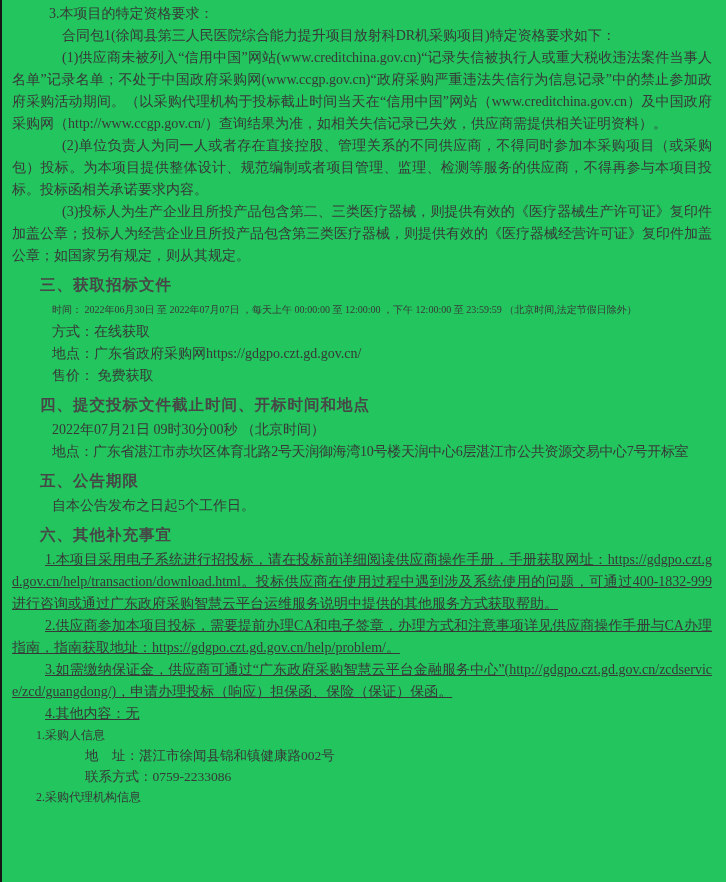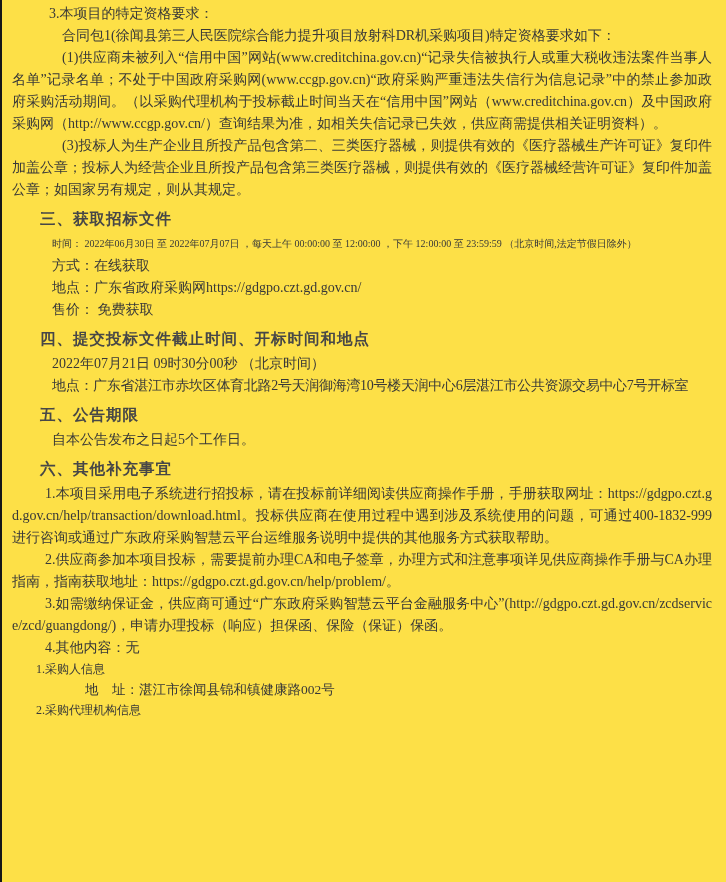--- a/index.html
+++ b/index.html
@@ -1,36 +1,36 @@
 <!DOCTYPE html>
 <html><head>
 <meta charset="utf-8">
 <style>
   html,body{margin:0;padding:0;background:#ffffff;}
   .page{
     position:relative;
     width:726px;height:882px;
     box-sizing:border-box;
-    background:#fde047;
+    background:#22c55e;
     border-left:2px solid #161616;
     padding:3px 14px 0 10px;
     overflow:hidden;
     font-family:"Liberation Serif","DejaVu Serif",serif;
     color:#383838;
   }
   p{margin:0;}
   .body-p{
     font-size:14px;line-height:22px;
     text-align:justify;
     word-break:break-all;
     color:#383838;
   }
   .ind-head{text-indent:37px;}
   .ind-para{text-indent:50px;}
-  .ind-item{text-indent:33px;}
+  .ind-item{text-indent:33px;text-decoration:underline;}
   .sec-title{
     font-size:15.5px;font-weight:bold;color:#474747;
     margin:7px 0 4px 28px;letter-spacing:1px;
     line-height:21px;
   }
   .detail{
     margin-left:40px;font-size:14px;line-height:22px;color:#383838;
   }
   .detail-wrap{
     font-size:10px;line-height:22px;color:#383838;
@@ -45,20 +45,21 @@
   }
 </style>
 </head>
 <body>
 
 <div class="page">
 
   <p class="body-p ind-head">3.本项目的特定资格要求：</p>
   <p class="body-p ind-para">合同包1(徐闻县第三人民医院综合能力提升项目放射科DR机采购项目)特定资格要求如下：</p>
   <p class="body-p ind-para">(1)供应商未被列入“信用中国”网站(www.creditchina.gov.cn)“记录失信被执行人或重大税收违法案件当事人名单”记录名单；不处于中国政府采购网(www.ccgp.gov.cn)“政府采购严重违法失信行为信息记录”中的禁止参加政府采购活动期间。（以采购代理机构于投标截止时间当天在“信用中国”网站（www.creditchina.gov.cn）及中国政府采购网（http://www.ccgp.gov.cn/）查询结果为准，如相关失信记录已失效，供应商需提供相关证明资料）。</p>
+  <p class="body-p ind-para">(2)单位负责人为同一人或者存在直接控股、管理关系的不同供应商，不得同时参加本采购项目（或采购包）投标。为本项目提供整体设计、规范编制或者项目管理、监理、检测等服务的供应商，不得再参与本项目投标。投标函相关承诺要求内容。</p>
   <p class="body-p ind-para">(3)投标人为生产企业且所投产品包含第二、三类医疗器械，则提供有效的《医疗器械生产许可证》复印件加盖公章；投标人为经营企业且所投产品包含第三类医疗器械，则提供有效的《医疗器械经营许可证》复印件加盖公章；如国家另有规定，则从其规定。</p>
 
   <p class="sec-title">三、获取招标文件</p>
   <p class="detail-wrap">时间：  2022年06月30日 至 2022年07月07日 ，每天上午 00:00:00 至 12:00:00 ，下午 12:00:00 至 23:59:59 （北京时间,法定节假日除外）</p>
   <p class="detail">方式：在线获取</p>
   <p class="detail">地点：广东省政府采购网https://gdgpo.czt.gd.gov.cn/</p>
   <p class="detail">售价：  免费获取</p>
 
   <p class="sec-title">四、提交投标文件截止时间、开标时间和地点</p>
   <p class="detail">2022年07月21日 09时30分00秒 （北京时间）</p>
@@ -68,15 +69,16 @@
   <p class="detail">自本公告发布之日起5个工作日。</p>
 
   <p class="sec-title">六、其他补充事宜</p>
   <p class="body-p ind-item">1.本项目采用电子系统进行招投标，请在投标前详细阅读供应商操作手册，手册获取网址：https://gdgpo.czt.gd.gov.cn/help/transaction/download.html。投标供应商在使用过程中遇到涉及系统使用的问题，可通过400-1832-999进行咨询或通过广东政府采购智慧云平台运维服务说明中提供的其他服务方式获取帮助。</p>
   <p class="body-p ind-item">2.供应商参加本项目投标，需要提前办理CA和电子签章，办理方式和注意事项详见供应商操作手册与CA办理指南，指南获取地址：https://gdgpo.czt.gd.gov.cn/help/problem/。</p>
   <p class="body-p ind-item">3.如需缴纳保证金，供应商可通过“广东政府采购智慧云平台金融服务中心”(http://gdgpo.czt.gd.gov.cn/zcdservice/zcd/guangdong/)，申请办理投标（响应）担保函、保险（保证）保函。</p>
   <p class="body-p ind-item">4.其他内容：无</p>
 
   <p class="sub-label">1.采购人信息</p>
   <p class="contact"><span>地　址：</span><span>湛江市徐闻县锦和镇健康路002号</span></p>
+  <p class="contact"><span>联系方式：</span><span>0759-2233086</span></p>
   <p class="sub-label">2.采购代理机构信息</p>
 
 </div>
 
 </body></html>

